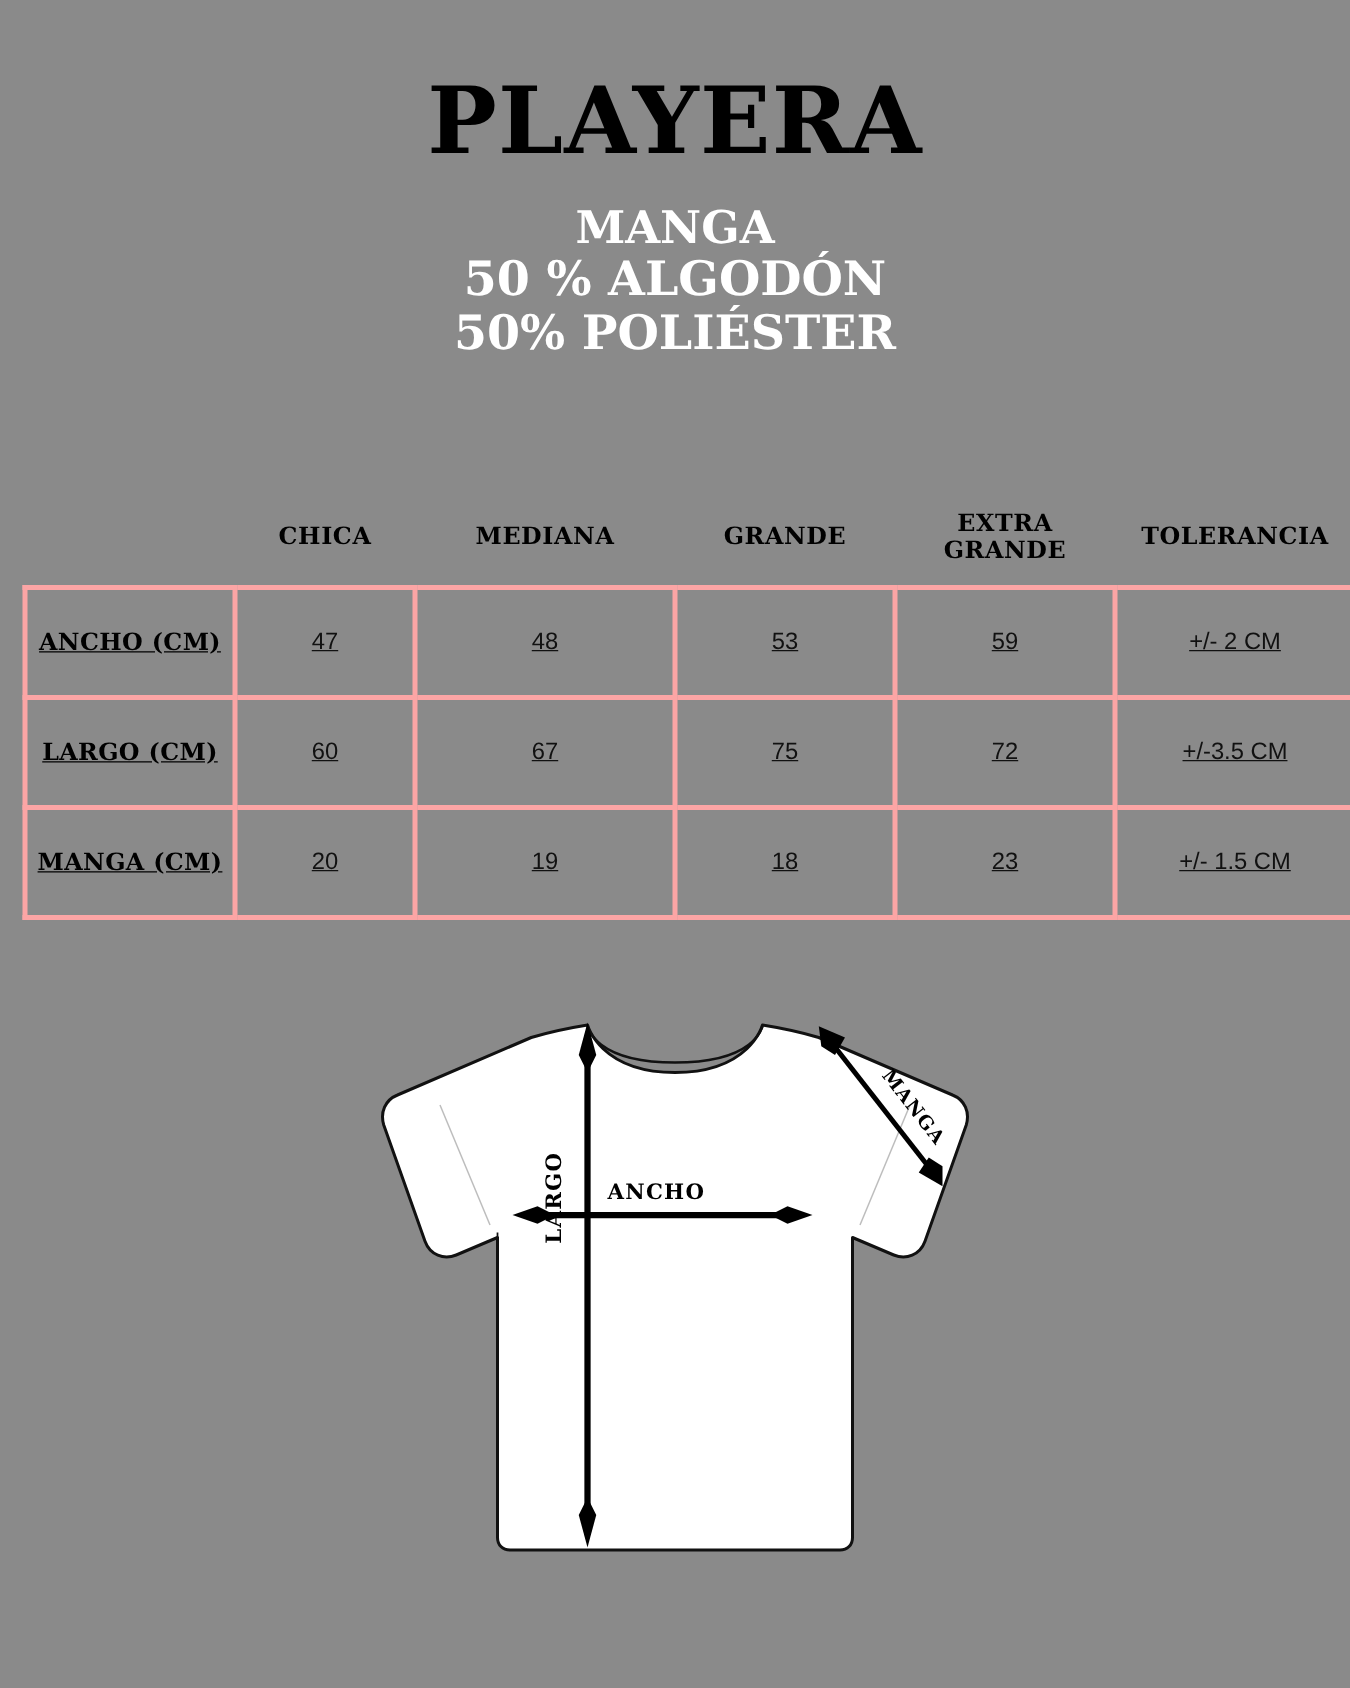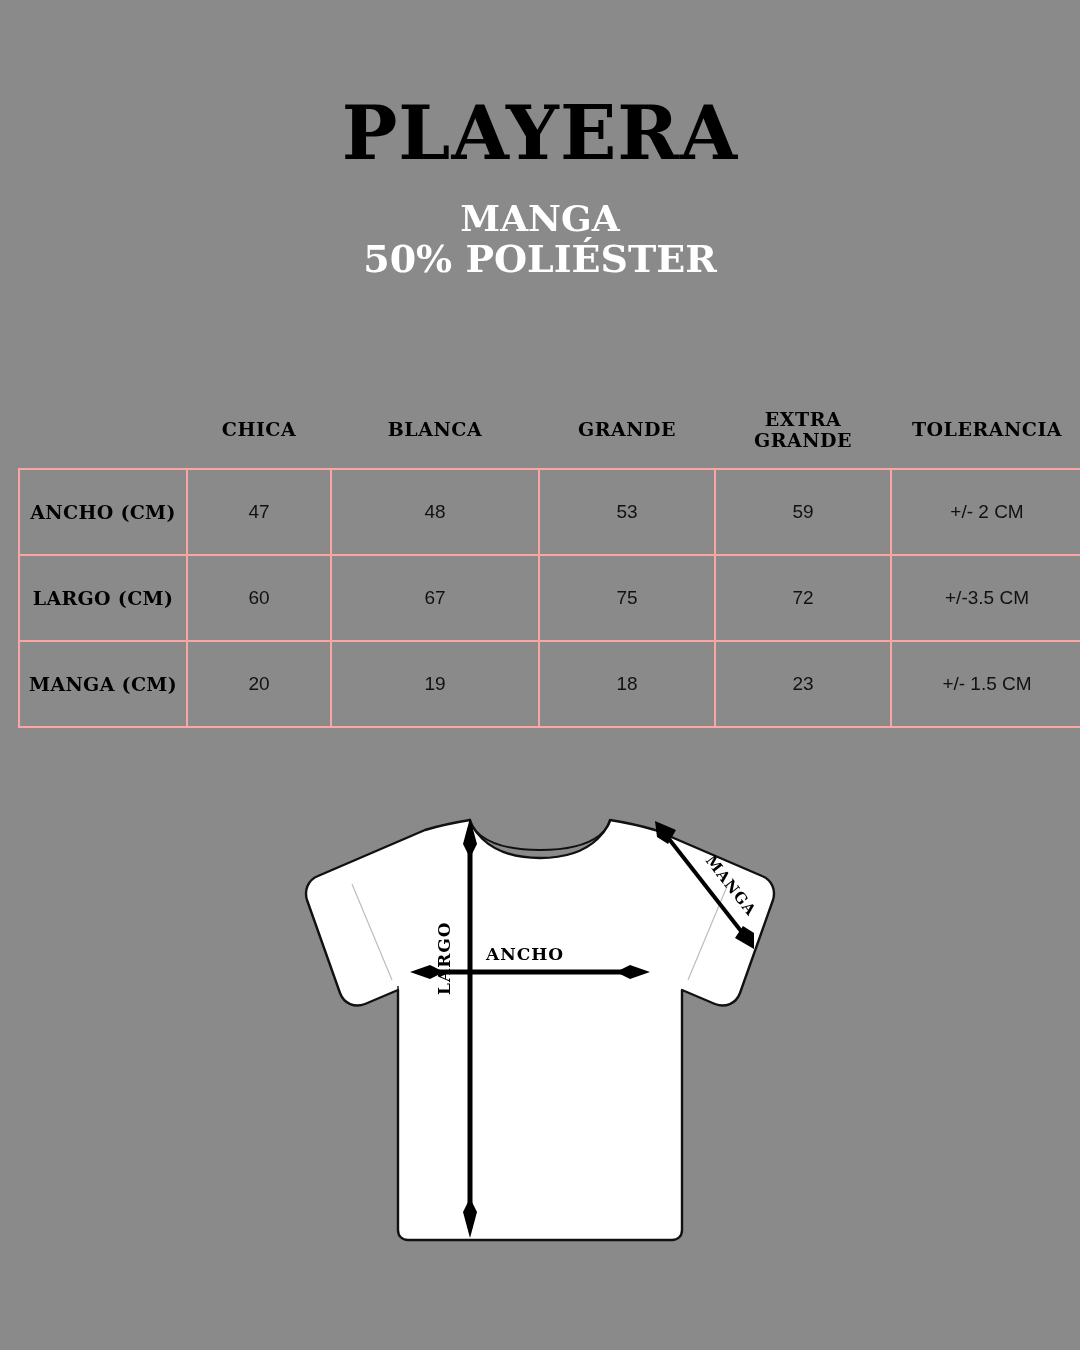--- a/index.html
+++ b/index.html
@@ -22,21 +22,21 @@
 
   
   .title {
     text-align: center;
     color: #000000;
     font-family: "DejaVu Serif", serif;
     font-weight: bold;
     font-size: 74px;
     letter-spacing: 1px;
     margin: 0;
-    padding-top: 96px;
+    padding-top: 60px;
     line-height: 1;
   }
   .subtitle {
     text-align: center;
     color: #ffffff;
     font-family: "DejaVu Serif", serif;
     font-weight: bold;
     margin: 0;
     line-height: 1.12;
   }
@@ -67,27 +67,28 @@
     height: 76px;
     border: none;
     padding: 0 4px;
     line-height: 1.12;
   }
   table.sizes th.corner {
     border: none;
     background: transparent;
   }
   table.sizes td {
-    border: 2px solid #fca5a5;
+    border: 4px solid #fca5a5;
     text-align: center;
     vertical-align: middle;
     height: 82px;
     font-family: "Liberation Sans", sans-serif;
     font-size: 19px;
     color: #111;
+    text-decoration: underline;
   }
   table.sizes td.row-head {
     font-family: "DejaVu Serif", serif;
     font-weight: bold;
     font-size: 19px;
     letter-spacing: 0.3px;
     color: #000;
   }
   col.c0 { width: 168px; }
   col.c1 { width: 144px; }
@@ -140,37 +141,38 @@
   }
 </style>
 </head>
 <body>
 
 <div class="page">
 
   <h1 class="title">PLAYERA</h1>
 
   <div class="subtitle sub1">MANGA</div>
+  <div class="subtitle sub2">50 % ALGODÓN</div>
   <div class="subtitle sub3">50% POLIÉSTER</div>
 
   <div class="table-wrap">
     <table class="sizes">
       <colgroup>
         <col class="c0">
           <col class="c1">
           <col class="c2">
           <col class="c3">
           <col class="c4">
           <col class="c5">
       </colgroup>
       <thead>
         <tr>
           <th class="corner"></th>
           <th class="col-head">CHICA</th>
-          <th class="col-head">BLANCA</th>
+          <th class="col-head">MEDIANA</th>
           <th class="col-head">GRANDE</th>
           <th class="col-head">
             <span>EXTRA</span><br>
             <span>GRANDE</span>
           </th>
           <th class="col-head">TOLERANCIA</th>
         </tr>
       </thead>
       <tbody>
         <tr>

